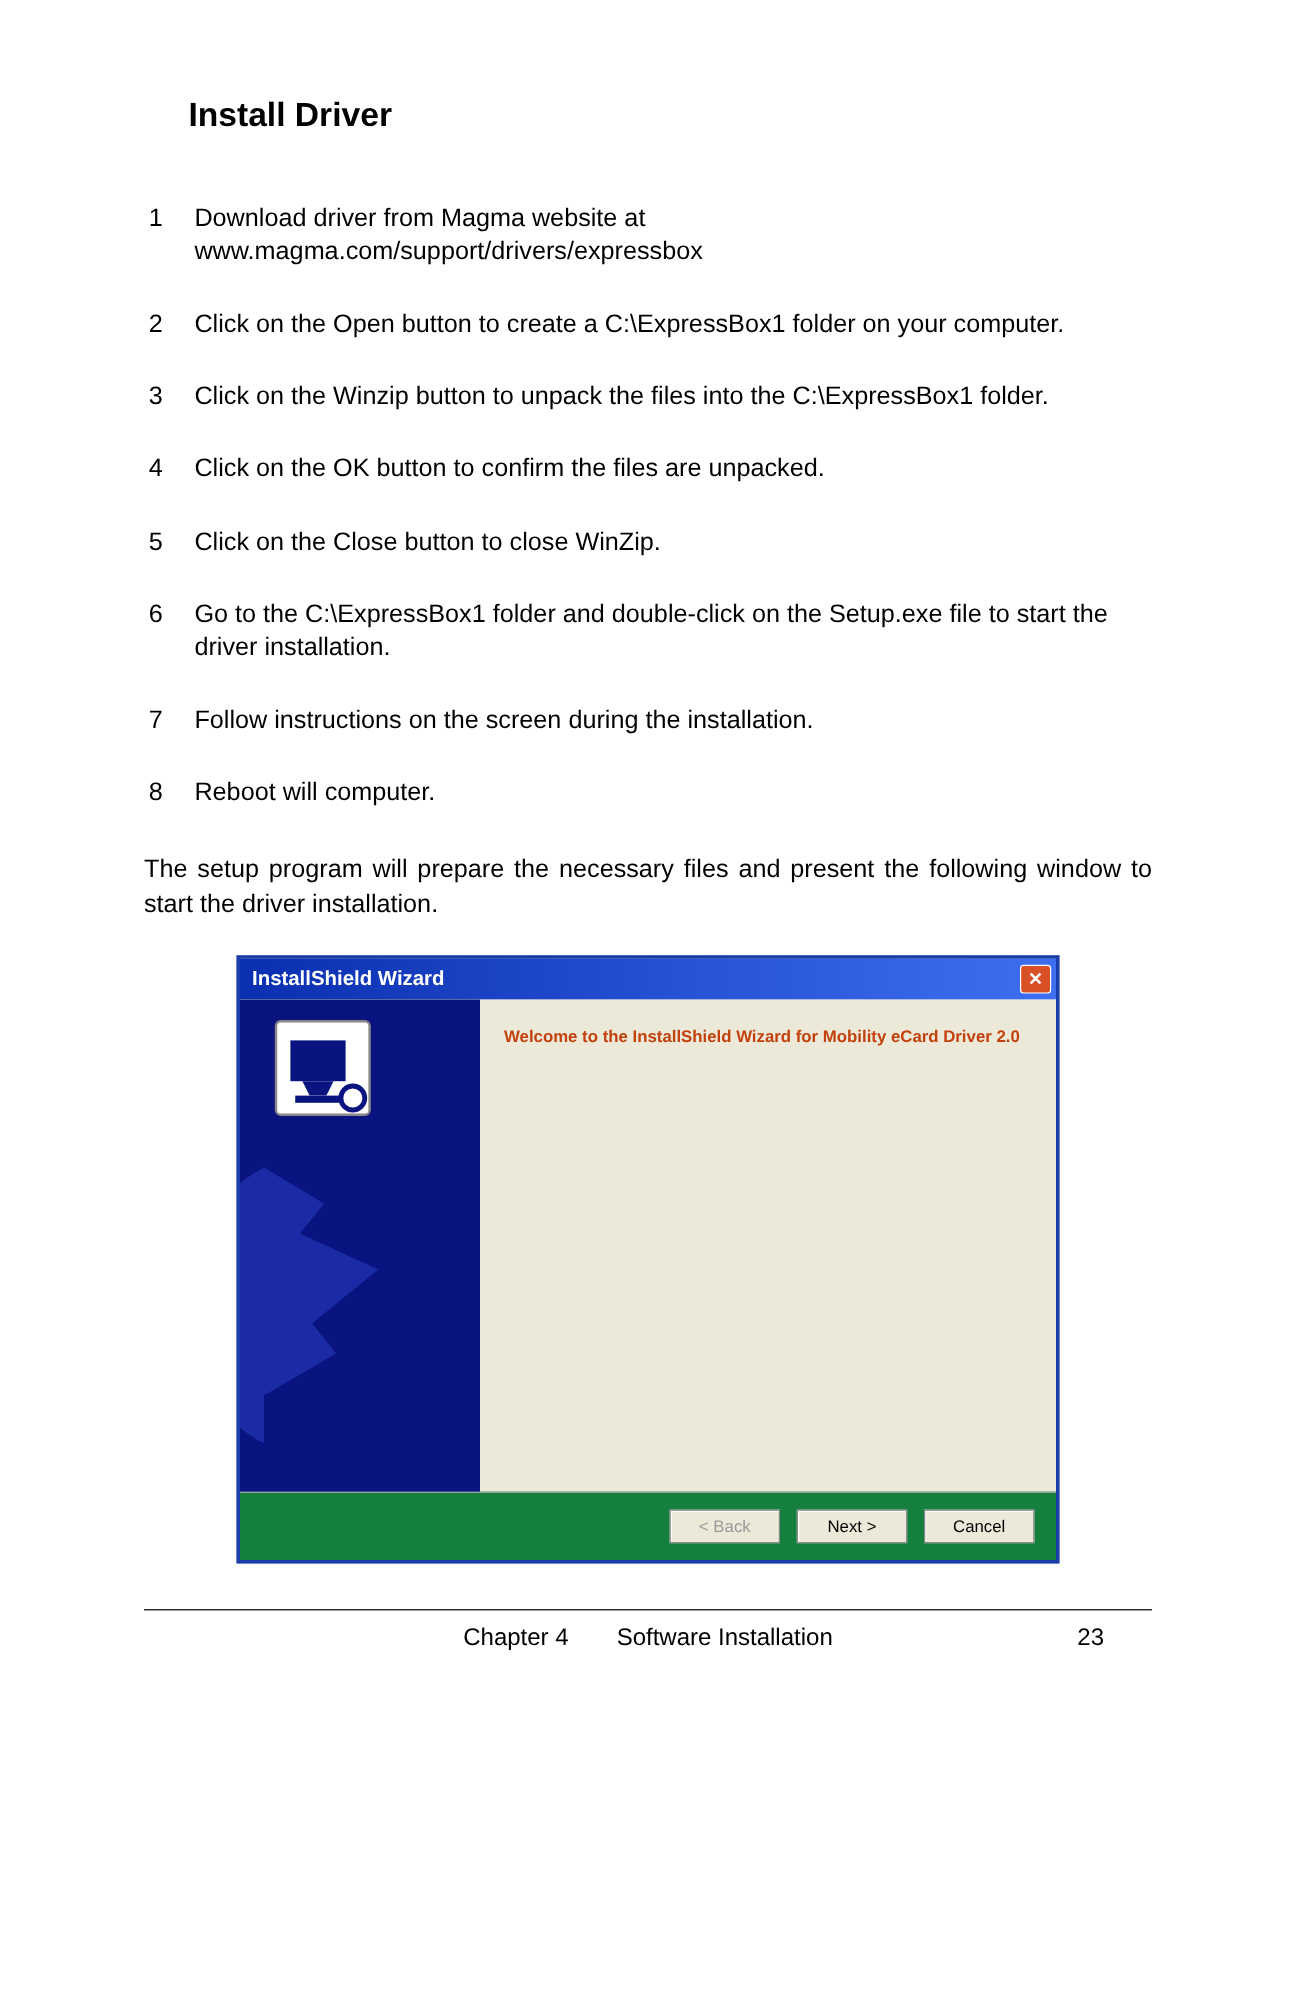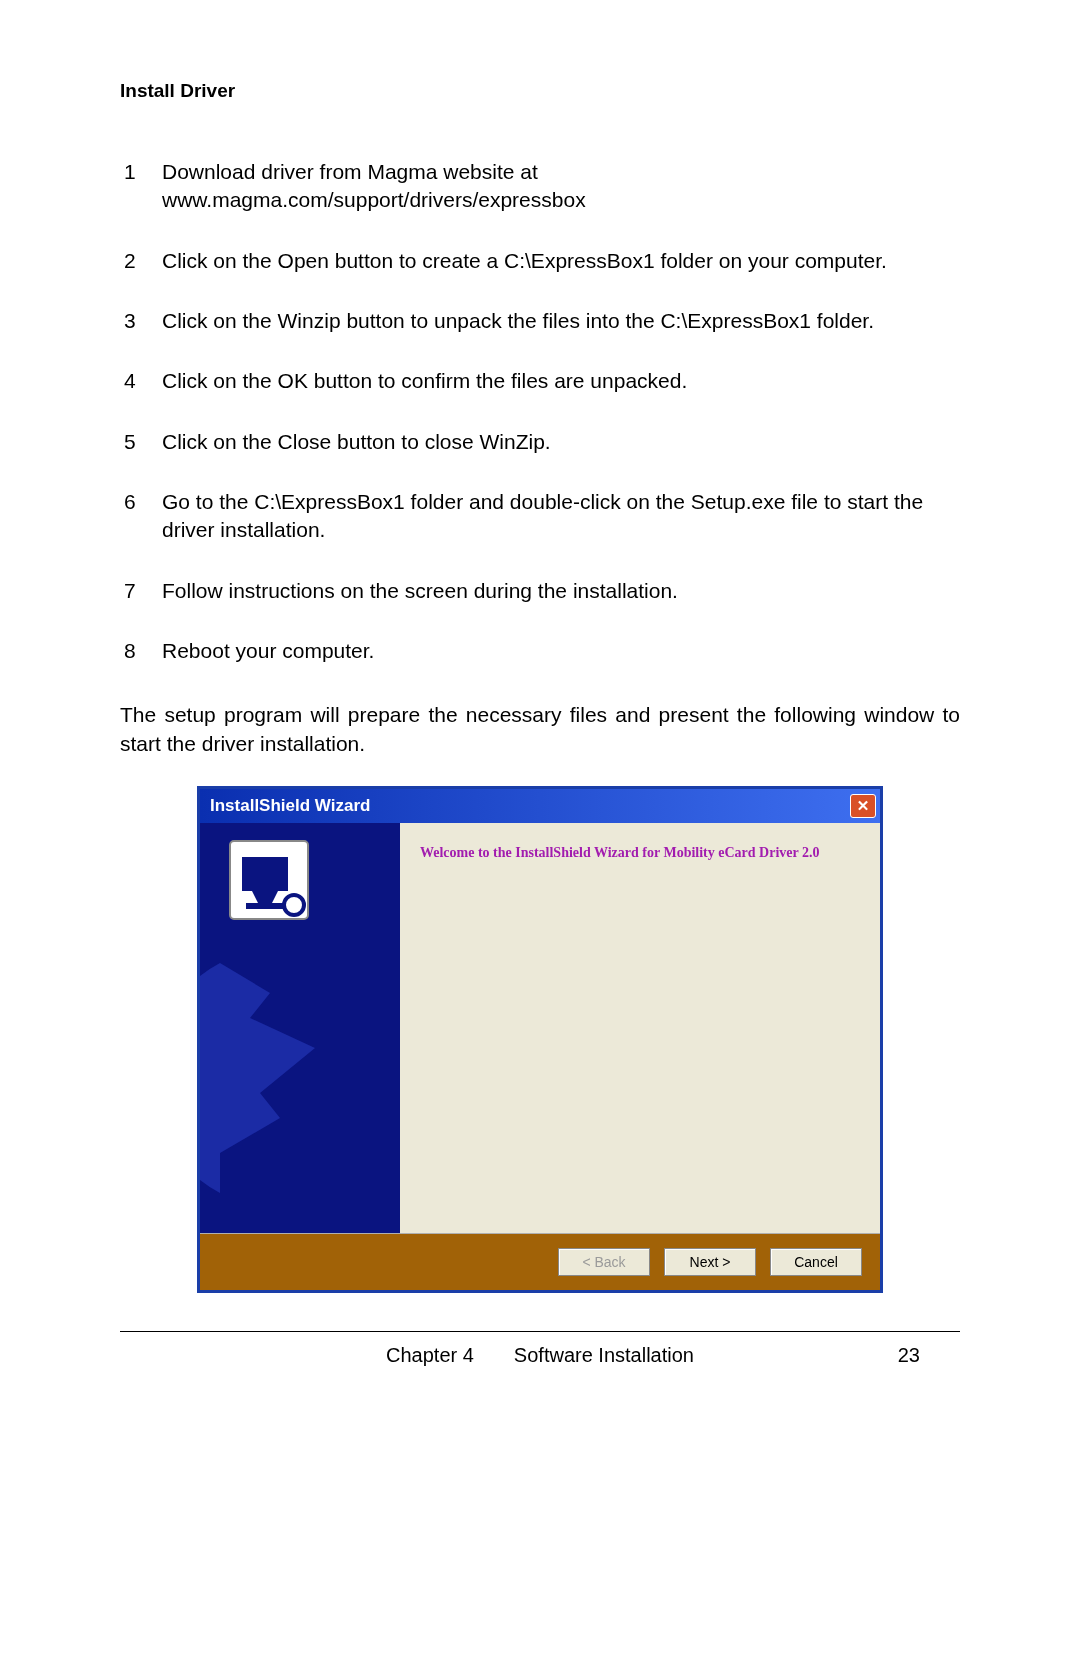--- a/index.html
+++ b/index.html
@@ -17,22 +17,23 @@
   }
   .header-brand {
     text-align: right;
     font-weight: bold;
     letter-spacing: 8px;
     font-size: 18px;
     margin-bottom: 40px;
   }
   .section-title {
     font-weight: bold;
-    font-size: 19px;
+    font-size: 28px;
     margin-bottom: 40px;
+    margin-left: 37px;
   }
   .step-table {
     width: 100%;
     border-collapse: collapse;
     font-size: 21px;
     line-height: 1.35;
   }
   .step-table td {
     padding: 16px 4px;
     vertical-align: top;
@@ -92,34 +93,33 @@
     position: relative;
     overflow: hidden;
   }
   .dlg-sidebar svg {
     display: block;
   }
   .dlg-content {
     flex: 1;
     padding: 22px 20px 10px 20px;
     font-size: 14px;
-    color: #a21caf;
-    font-family: Liberation Serif, serif;
+    color: #c2410c;
   }
   .dlg-welcome {
     font-weight: bold;
     margin-bottom: 18px;
     font-size: 14px;
   }
   .dlg-desc {
     font-size: 14px;
     line-height: 1.3;
   }
   .dlg-buttons {
-    background: #a16207;
+    background: #15803d;
     border-top: 1px solid #b0b0b0;
     padding: 14px 18px;
     display: flex;
     justify-content: flex-end;
     gap: 14px;
     font-family: Tahoma, Arial, sans-serif;
   }
   .dlg-btn {
     width: 90px;
     height: 26px;
@@ -185,21 +185,21 @@
     <tr>
           <td class="num">6</td>
           <td>Go to the C:\ExpressBox1 folder and double-click on the Setup.exe file to start the driver installation.</td>
         </tr>
     <tr>
           <td class="num">7</td>
           <td>Follow instructions on the screen during the installation.</td>
         </tr>
     <tr>
           <td class="num">8</td>
-          <td>Reboot your computer.</td>
+          <td>Reboot will computer.</td>
         </tr>
   </tbody>
     </table>
 
   <div class="post-text">The setup program will prepare the necessary files and present the following window to start the driver installation.</div>
 
   <div class="dialog-wrap">
     <div class="dlg-titlebar">
       <span>InstallShield Wizard</span>
       <div class="dlg-close">

